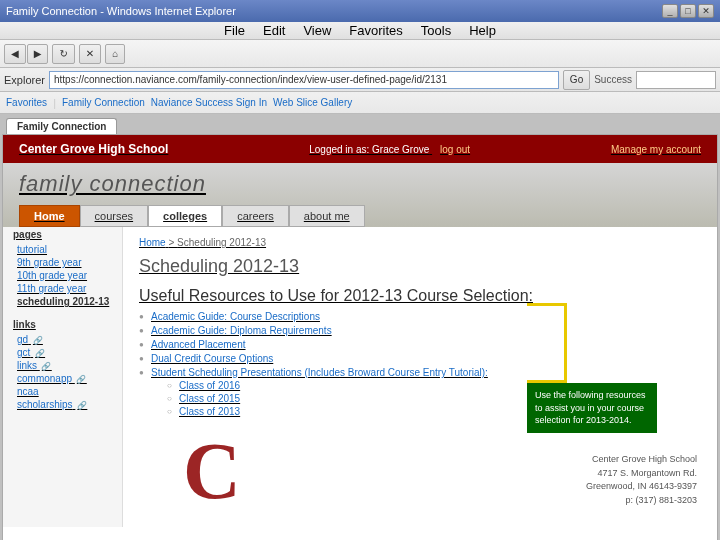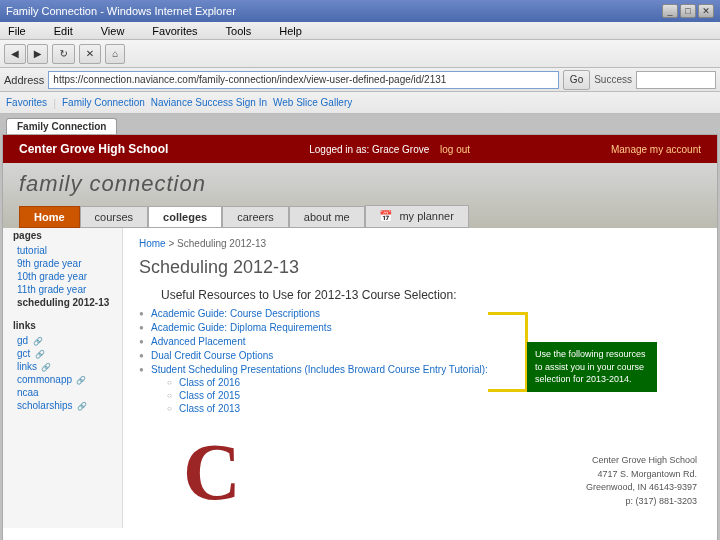--- a/index.html
+++ b/index.html
@@ -30,24 +30,25 @@
       font-size: 9px;
       display: flex; align-items: center; justify-content: center;
       cursor: pointer; color: #333;
     }
     .menu-bar {
       background: linear-gradient(to bottom, #f0f0f0, #e0e0e0);
       height: 18px;
       display: flex;
       align-items: center;
       padding: 0 4px;
-      gap: 20px;
-      font-size: 11px;
+      gap: 10px;
+      font-size: 13px;
       color: #000;
       border-bottom: 1px solid #bbb;
+      justify-content: center;
     }
     .menu-item { cursor: pointer; padding: 0 4px; }
     .toolbar {
       background: linear-gradient(to bottom, #f5f5f5, #e8e8e8);
       height: 28px;
       display: flex;
       align-items: center;
       padding: 0 4px;
       gap: 4px;
       border-bottom: 1px solid #bbb;
@@ -106,20 +107,21 @@
       font-weight: bold;
     }
 
     
     .page-wrapper {
       background: white;
       height: 407px;
       overflow: hidden;
       border: 1px solid #aaa;
       margin: 0 2px;
+      text-decoration: underline;
     }
 
     
     .school-header {
       background: #8b0000;
       height: 28px;
       display: flex;
       align-items: center;
       justify-content: space-between;
       padding: 0 16px;
@@ -210,24 +212,23 @@
       margin-bottom: 8px;
     }
     .breadcrumb a { color: #1a6cc7; }
     .page-title {
       font-size: 18px;
       color: #555;
       font-weight: normal;
       margin-bottom: 10px;
     }
     .resources-label {
-      font-size: 12px;
+      font-size: 16px;
       color: #333;
       margin-bottom: 6px;
-      margin-left: 22px;
     }
     .resource-list {
       list-style: none;
       padding: 0;
       margin-bottom: 8px;
     }
     .resource-list li {
       font-size: 10px;
       margin-bottom: 3px;
       padding-left: 12px;
@@ -260,23 +261,24 @@
       color: #999;
       font-size: 8px;
       top: 1px;
     }
     .sub-list li a { color: #1a6cc7; cursor: pointer; }
 
     
     .tooltip-container {
       position: absolute;
       right: 60px;
-      top: 84px;
-      display: flex;
-      align-items: flex-end;
+      top: 76px;
+      display: flex;
+      align-items: flex-start;
+      flex-direction: column;
     }
     .bracket-shape {
       width: 40px;
       height: 80px;
       border: 3px solid #e8c800;
       border-left: none;
       margin-right: -1px;
     }
     .tooltip-box {
       background: #006600;
@@ -362,21 +364,21 @@
   <div class="nav-arrows">
     <button class="tb-btn">◀</button>
     <button class="tb-btn">▶</button>
   </div>
   <button class="tb-btn">↻</button>
   <button class="tb-btn">✕</button>
   <button class="tb-btn">⌂</button>
 </div>
 
 <div class="address-bar-row">
-  <span class="address-label">Address</span>
+  <span class="address-label">Explorer</span>
   <input class="address-input" type="text" value="https://connection.naviance.com/family-connection/index/view-user-defined-page/id/2131" style="">
   <button class="tb-btn">Go</button>
   <span style="font-size:10px;color:#555;">Success</span>
   <input style="height: 18px; border: 1px solid rgb(170, 170, 170); font-size: 10px; padding: 0px 4px; width: 80px;" type="text">
 </div>
 
 <div class="favorites-bar">
   <span class="fav-item">Favorites</span>
   <span style="color:#ccc;">|</span>
   <span class="fav-item">Family Connection</span>
@@ -402,24 +404,20 @@
   </div>
 
   <div class="nav-header">
     <div class="site-title">family connection</div>
     <div class="main-nav">
       <button class="nav-btn home-btn">Home</button>
       <button class="nav-btn">courses</button>
       <button class="nav-btn active-tab">colleges</button>
       <button class="nav-btn">careers</button>
       <button class="nav-btn">about me</button>
-      <button class="nav-btn">
-        <span style="margin-right:3px;">📅</span>
-        <span>my planner</span>
-      </button>
     </div>
   </div>
 
   <div class="content-area">
 
     <div class="sidebar">
       <div class="sidebar-section-title">pages</div>
       <div class="sidebar-item">tutorial</div>
       <div class="sidebar-item">9th grade year</div>
       <div class="sidebar-item">10th grade year</div>

